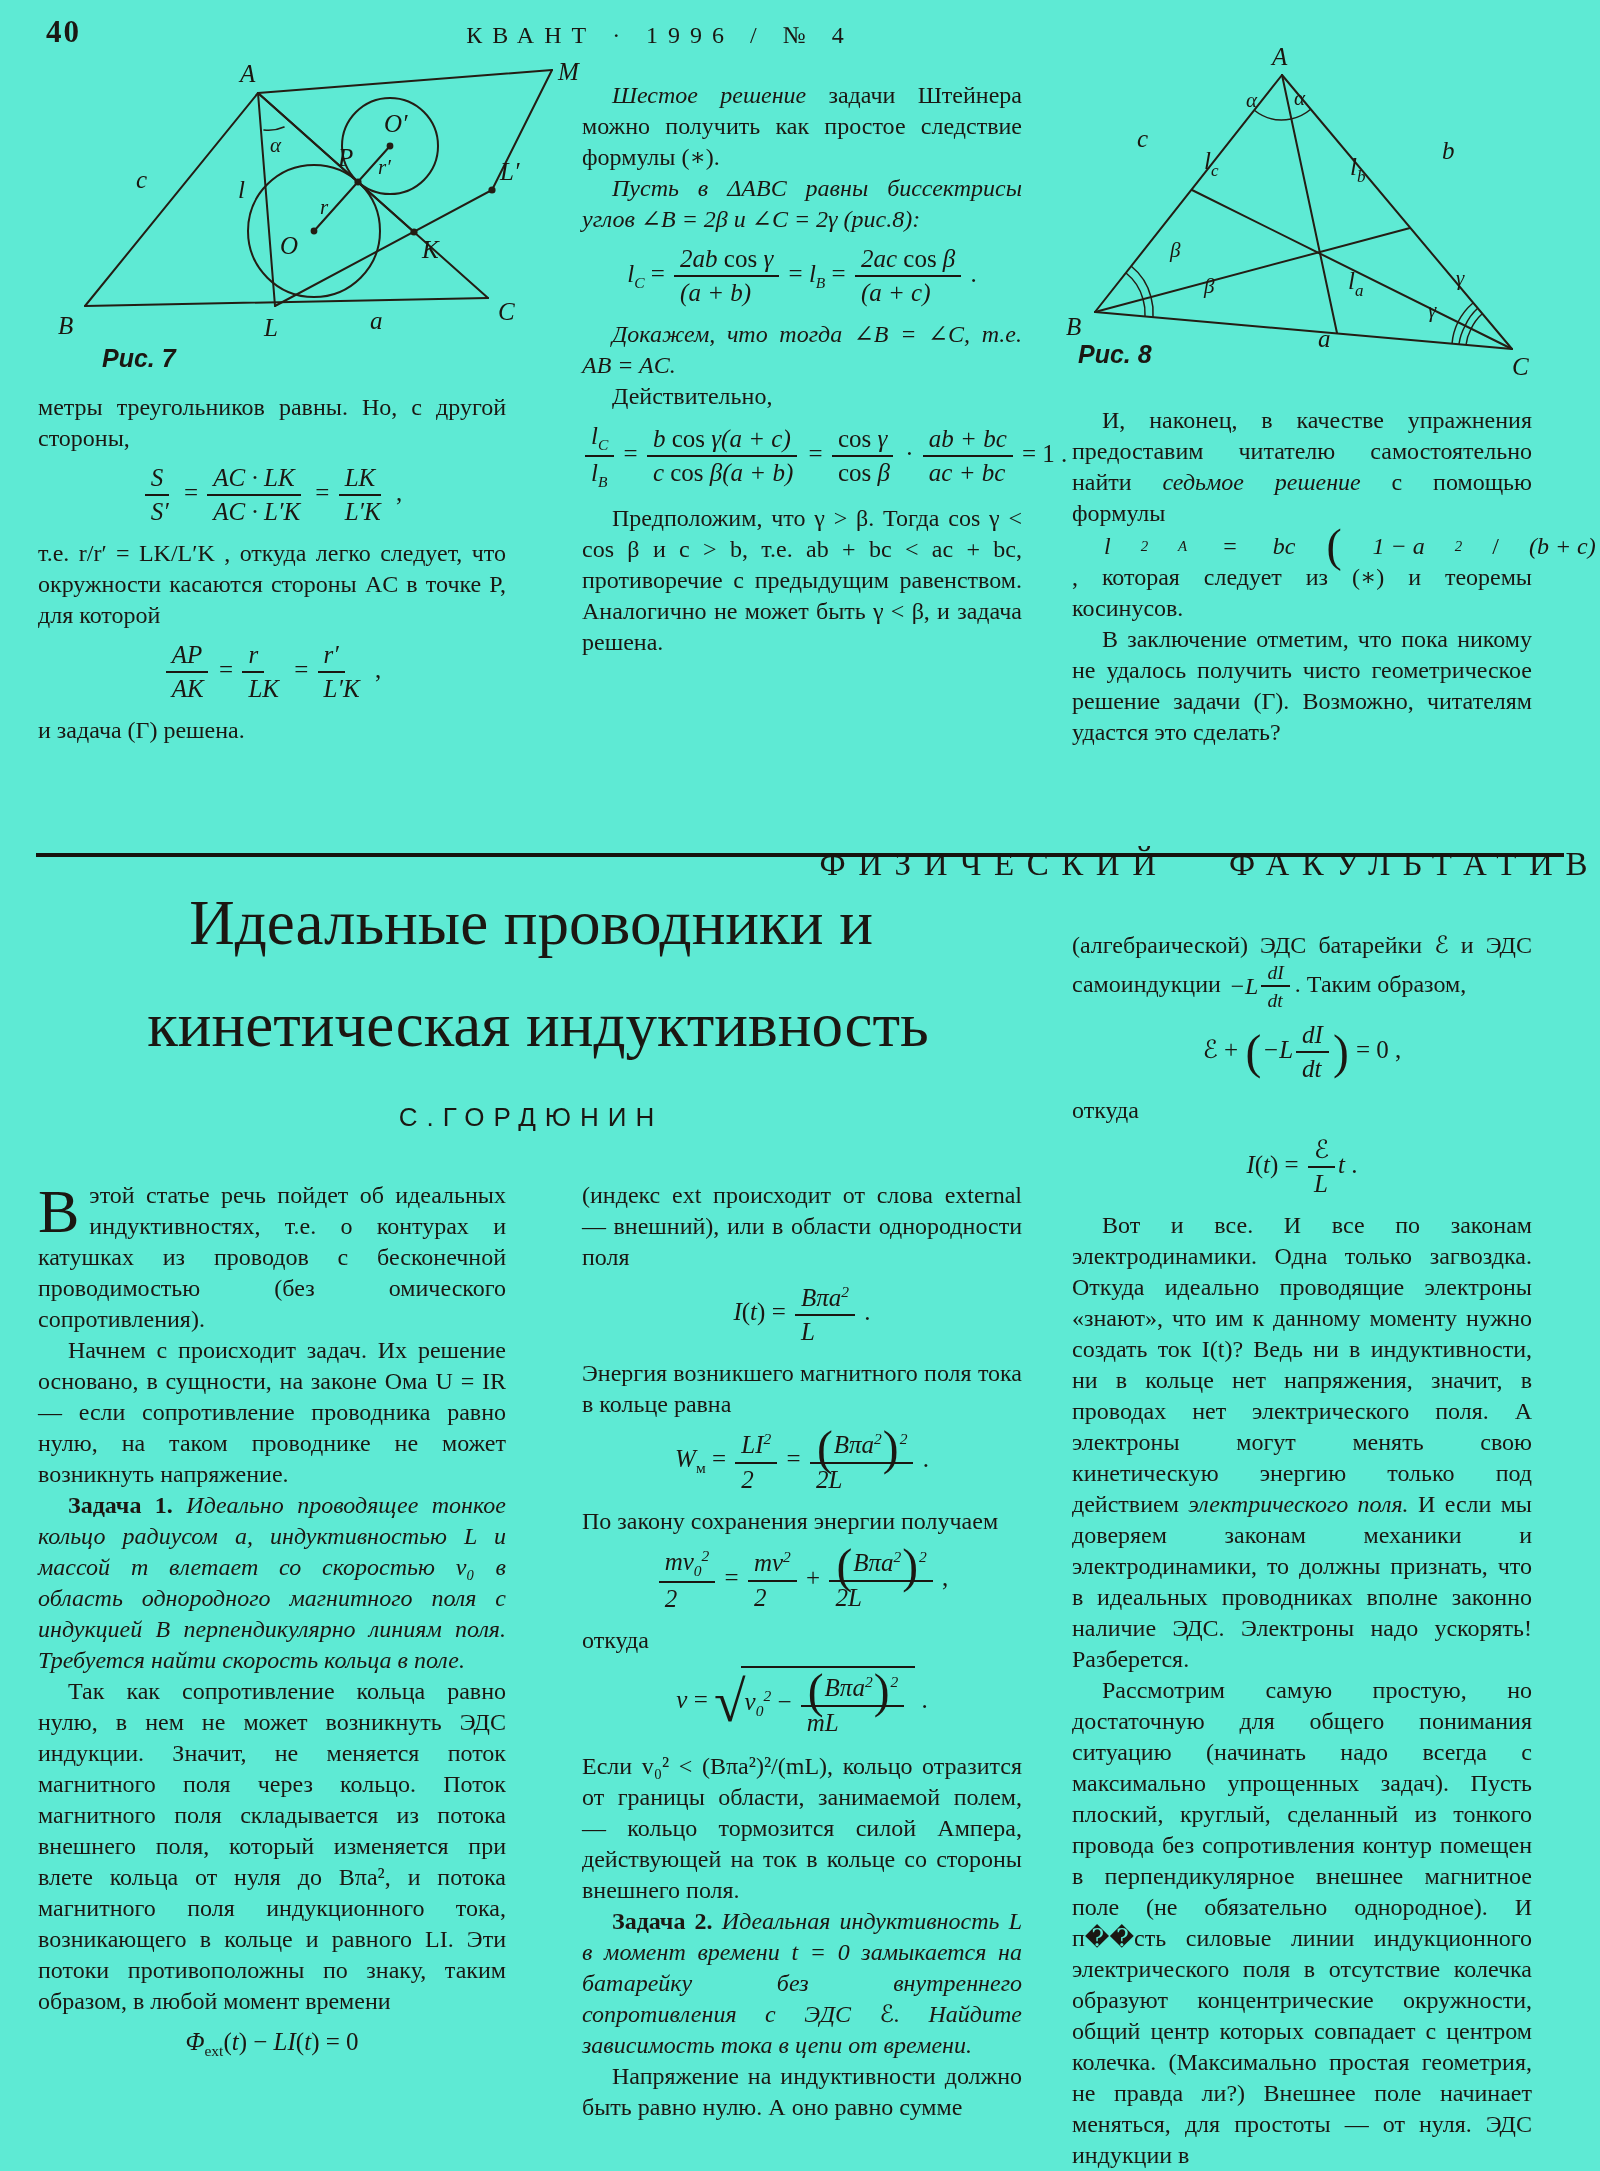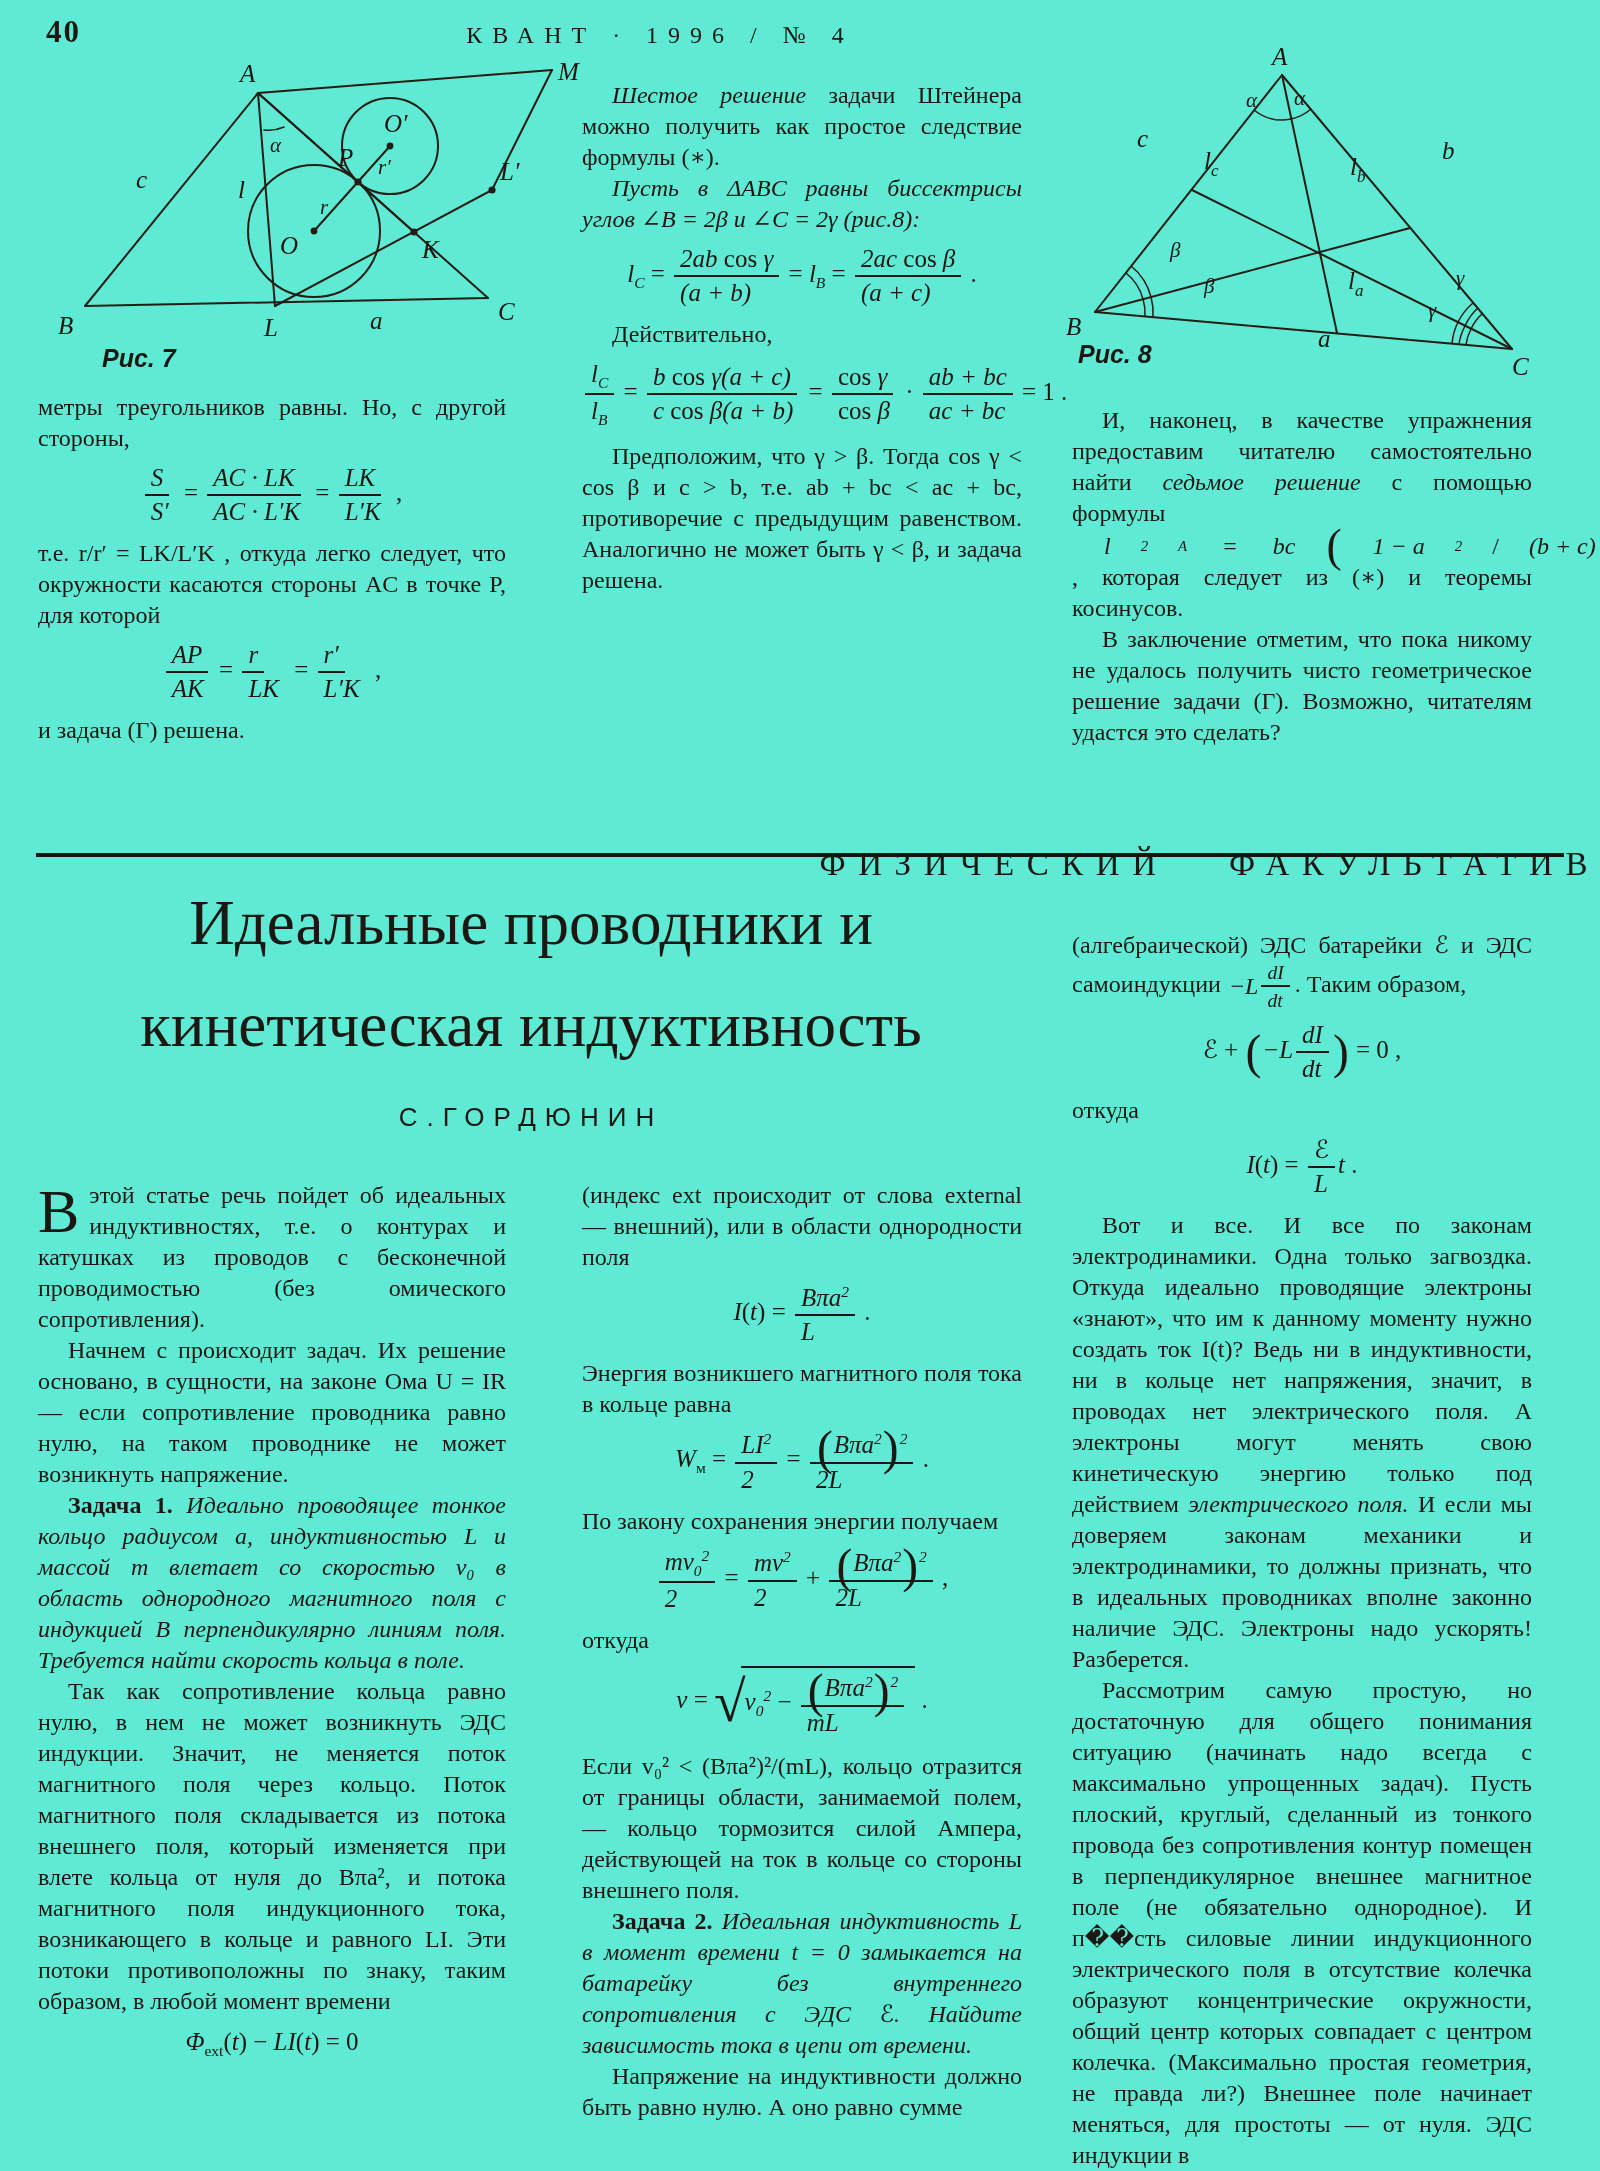--- a/index.html
+++ b/index.html
@@ -21,21 +21,21 @@
   p.noind{text-indent:0;}
   .ital{font-style:italic;}
   .blab{font-weight:bold;}
   
   .figcap{font-family:"Liberation Sans","DejaVu Sans",sans-serif;font-style:italic;font-weight:bold;font-size:25px;}
   
   .sechead{left:0;top:846px;width:1600px;text-align:right;font-size:33px;letter-spacing:.38em;word-spacing:1.2em;white-space:nowrap;}
   .secrule{left:36px;top:853px;width:1528px;height:4px;background:#17130e;}
   
   .title{left:0;width:1062px;text-align:center;font-size:63px;line-height:1;}
-  .t1{top:892px;} .t2{top:994px;}
+  .t1{top:892px;} .t2{top:994px;padding-left:7px;}
   .author{left:0;top:1102px;width:1062px;text-align:center;font-family:"Liberation Sans","DejaVu Sans",sans-serif;font-size:26px;letter-spacing:9px;}
   
   .dropcap{float:left;font-size:62px;line-height:54px;padding:4px 10px 0 0;}
   
   .formula{display:block;text-align:center;font-size:25px;margin:10px 0 12px;text-indent:0;white-space:nowrap;line-height:1.2;}
   .mi{font-style:italic;white-space:pre;}
   .mr{font-style:normal;white-space:pre;}
   .mscr{font-family:"DejaVu Serif","DejaVu Sans",serif;font-style:italic;white-space:pre;}
   .frac{display:inline-flex;flex-direction:column;align-items:flex-start;vertical-align:middle;margin:0 3px;line-height:1.12;}
   .frac .num{padding:0 6px 2px;border-bottom:2px solid #1b1712;}
@@ -130,20 +130,21 @@
   <div class="abs col" style="left:582px;top:80px;width:440px;">
     <p class="ind"><span class="ital">Шестое решение</span><span> задачи Штейнера можно получить как простое следствие формулы (∗).</span></p>
     <p class="ind ital">Пусть в ΔABC равны биссектрисы углов ∠B = 2β и ∠C = 2γ (рис.8):</p>
     <div class="formula"><span class="mi">l</span><sub><span class="mi">C</span></sub><span class="mr"> = </span><span class="frac">
           <span class="num"><span class="mi">2ab </span><span class="mr">cos </span><span class="mi">γ</span></span>
           <span class="den"><span class="mi">(a + b)</span></span>
         </span><span class="mr"> = </span><span class="mi">l</span><sub><span class="mi">B</span></sub><span class="mr"> = </span><span class="frac">
           <span class="num"><span class="mi">2ac </span><span class="mr">cos </span><span class="mi">β</span></span>
           <span class="den"><span class="mi">(a + c)</span></span>
         </span><span class="mr"> .</span></div>
+    <p class="ind ital">Докажем, что тогда ∠B = ∠C, т.е. AB = AC.</p>
     <p class="ind">Действительно,</p>
     <div class="formula"><span class="frac">
           <span class="num"><span class="mi">l</span><sub><span class="mi">C</span></sub></span>
           <span class="den"><span class="mi">l</span><sub><span class="mi">B</span></sub></span>
         </span><span class="mr"> = </span><span class="frac">
           <span class="num"><span class="mi">b </span><span class="mr">cos </span><span class="mi">γ(a + c)</span></span>
           <span class="den"><span class="mi">c </span><span class="mr">cos </span><span class="mi">β(a + b)</span></span>
         </span><span class="mr"> = </span><span class="frac">
           <span class="num"><span class="mr">cos </span><span class="mi">γ</span></span>
           <span class="den"><span class="mr">cos </span><span class="mi">β</span></span>

